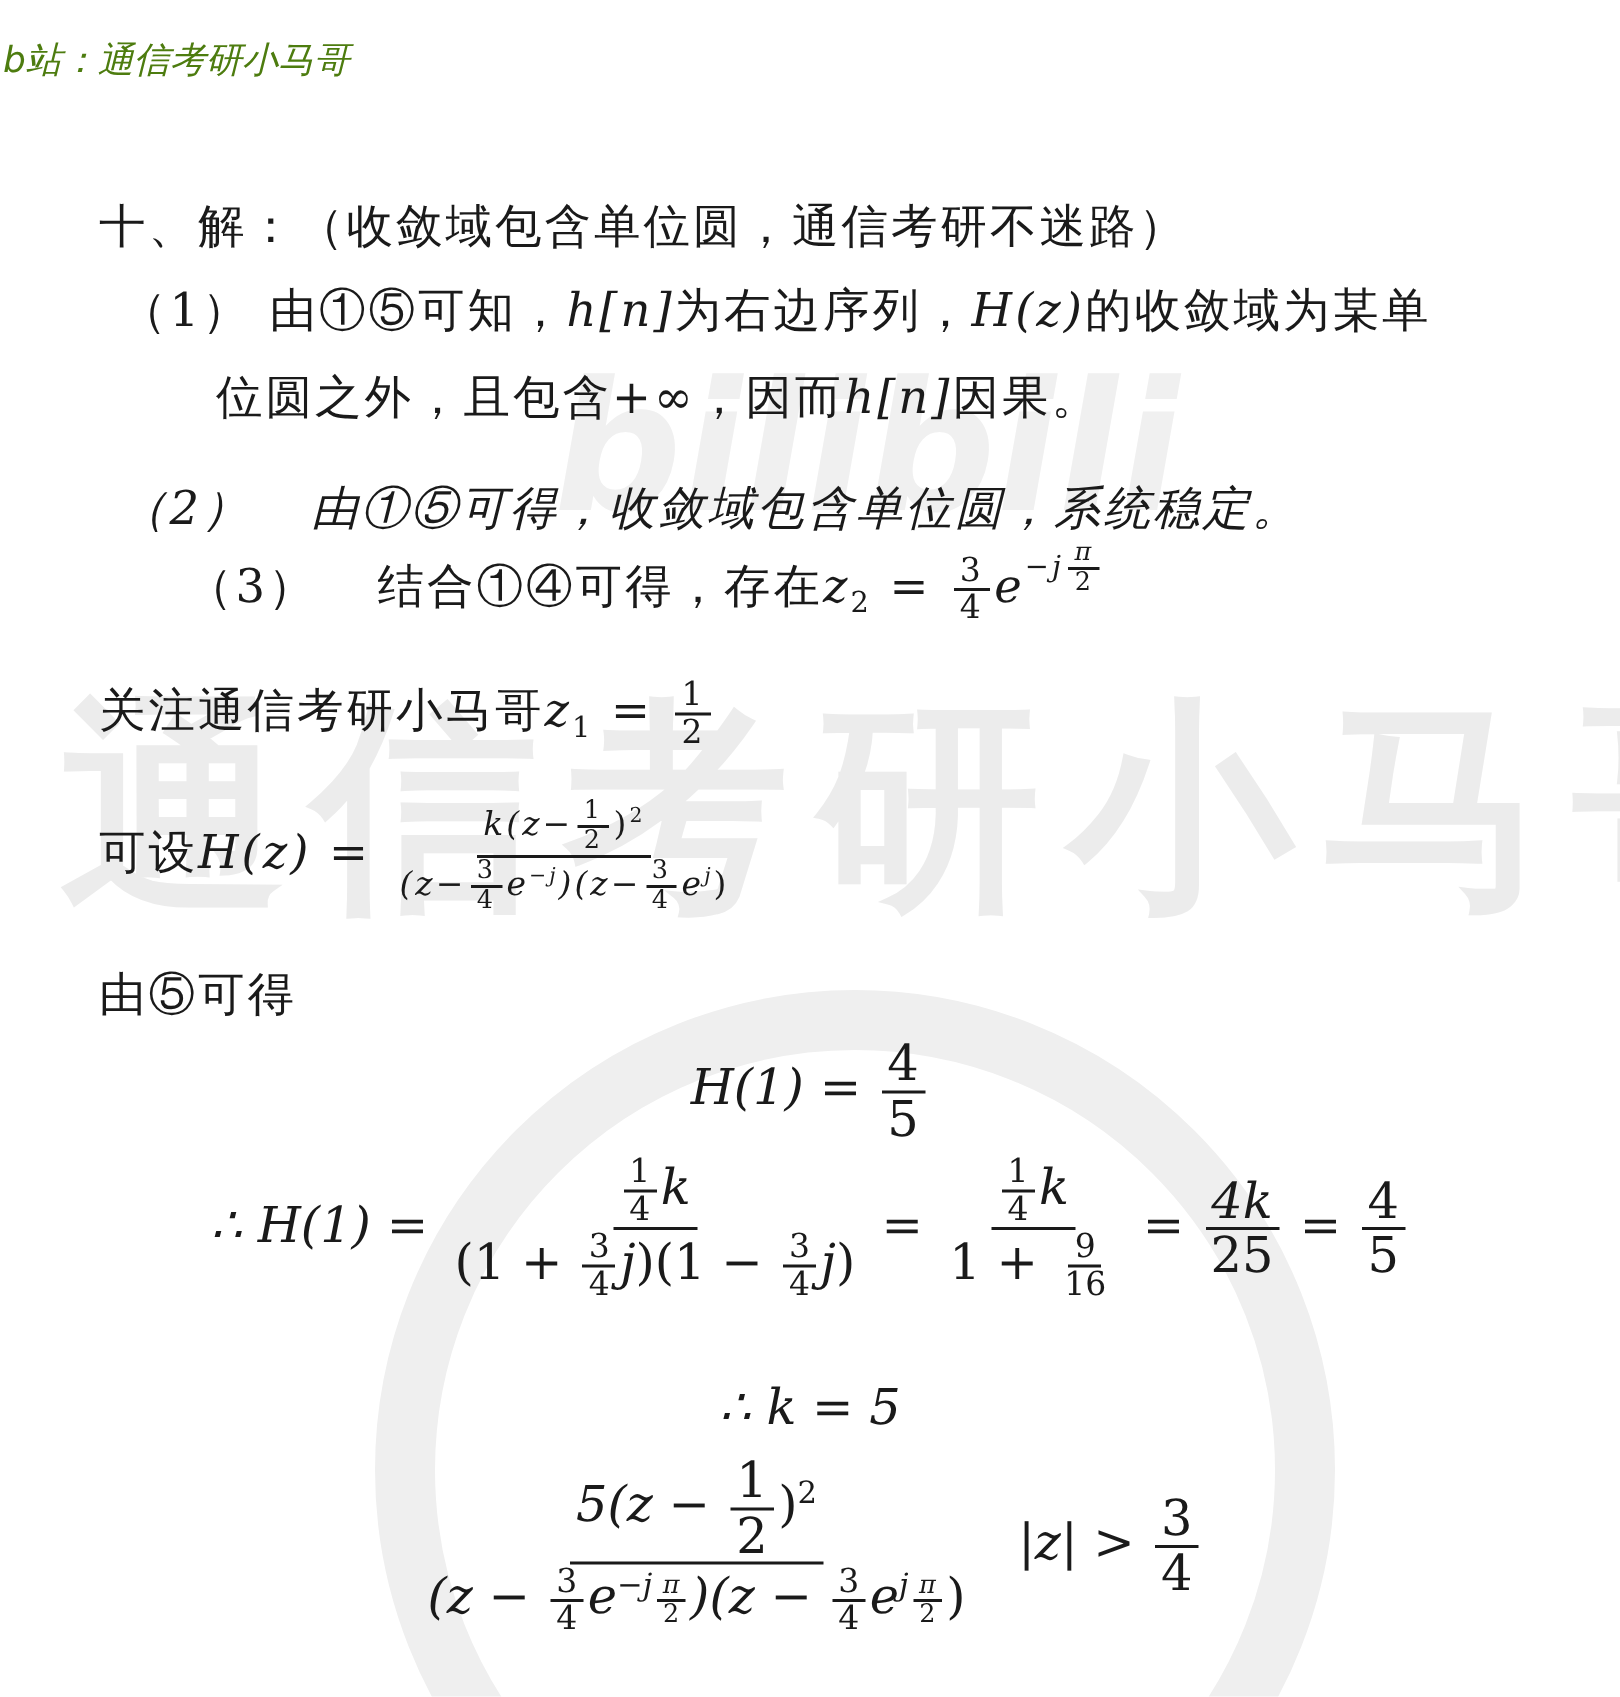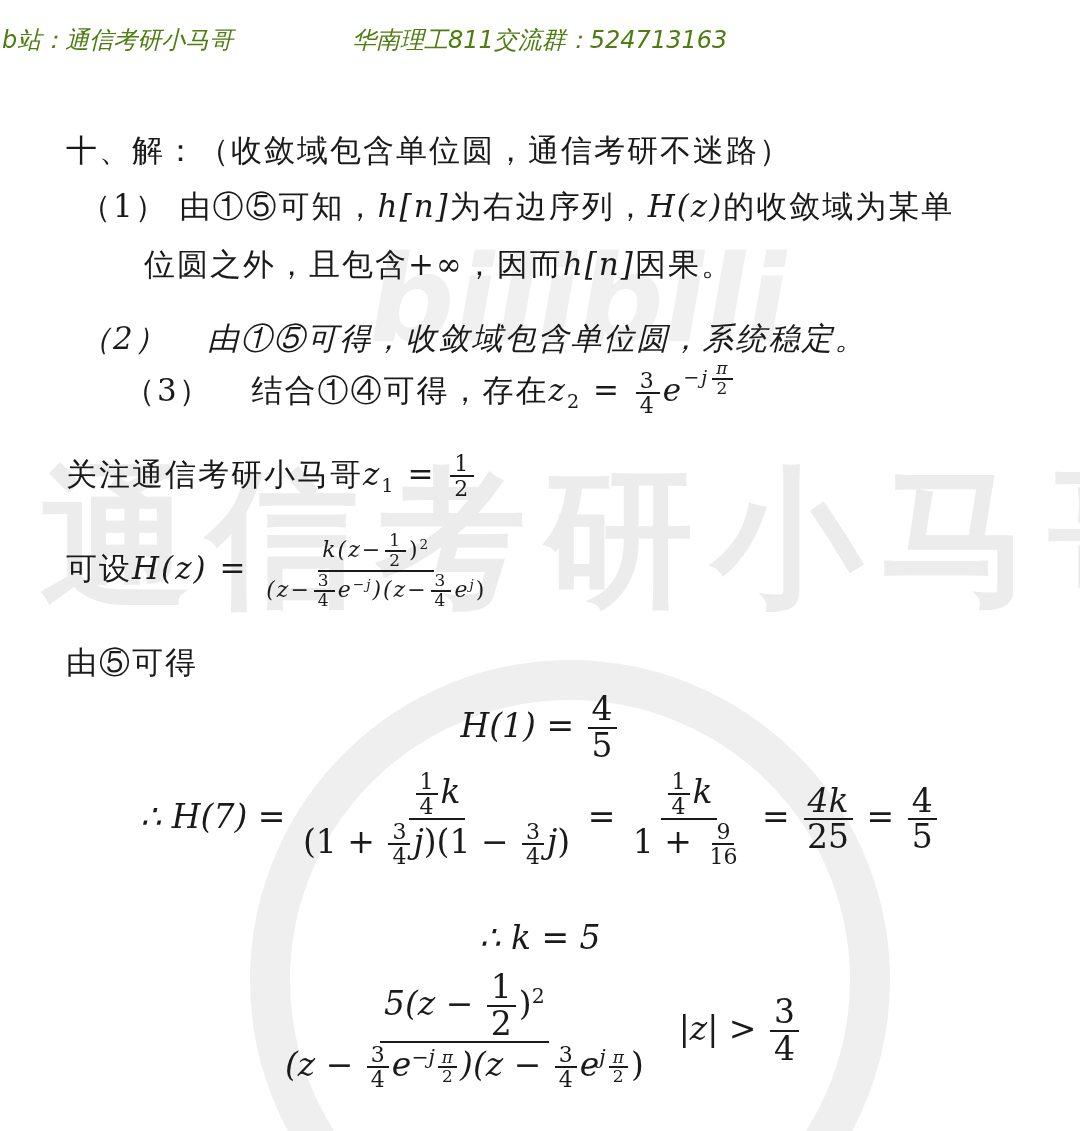--- a/index.html
+++ b/index.html
@@ -36,21 +36,20 @@
 </style>
 </head>
 <body>
 
 <div class="wm-bili">bilibili</div>
 <div class="wm-text">通信考研小马哥</div>
 <div class="wm-circle"></div>
 
 <div class="header">
   <span class="h-left">b站：通信考研小马哥</span>
-  <span class="h-mid">华南理工811交流群：524713163</span>
 </div>
 
 <div class="content">
   <div class="line" style="left:66px; top:130px;">十、解：（收敛域包含单位圆，通信考研不迷路）</div>
 
   <div class="line" style="left:80px; top:186px;">
     <span>（1）</span>
     <span style="">由①⑤可知，</span><span class="i">h[n]</span><span>为右边序列，</span><span class="i">H(z)</span><span>的收敛域为某单</span>
   </div>
   <div class="line" style="left:144px; top:244px;">
@@ -99,21 +98,21 @@
   <div class="line" style="left:66px; top:642px;">由⑤可得</div>
 
   <div class="line center eq" style="top:692px;">
     <span class="i">H(1) = </span><span class="frac">
         <span class="num">4</span>
         <span class="den">5</span>
       </span>
   </div>
 
   <div class="line center eq" style="top:770px;">
-    <span class="i">∴ H(7) = </span><span class="frac">
+    <span class="i">∴ H(1) = </span><span class="frac">
       <span class="num"><span class="frac small">
             <span class="num">1</span>
             <span class="den">4</span>
           </span><span class="i">k</span></span>
       <span class="den"><span>(1 + </span><span class="frac small">
             <span class="num">3</span>
             <span class="den">4</span>
           </span><span class="i">j</span><span>)(1 − </span><span class="frac small">
             <span class="num">3</span>
             <span class="den">4</span>

